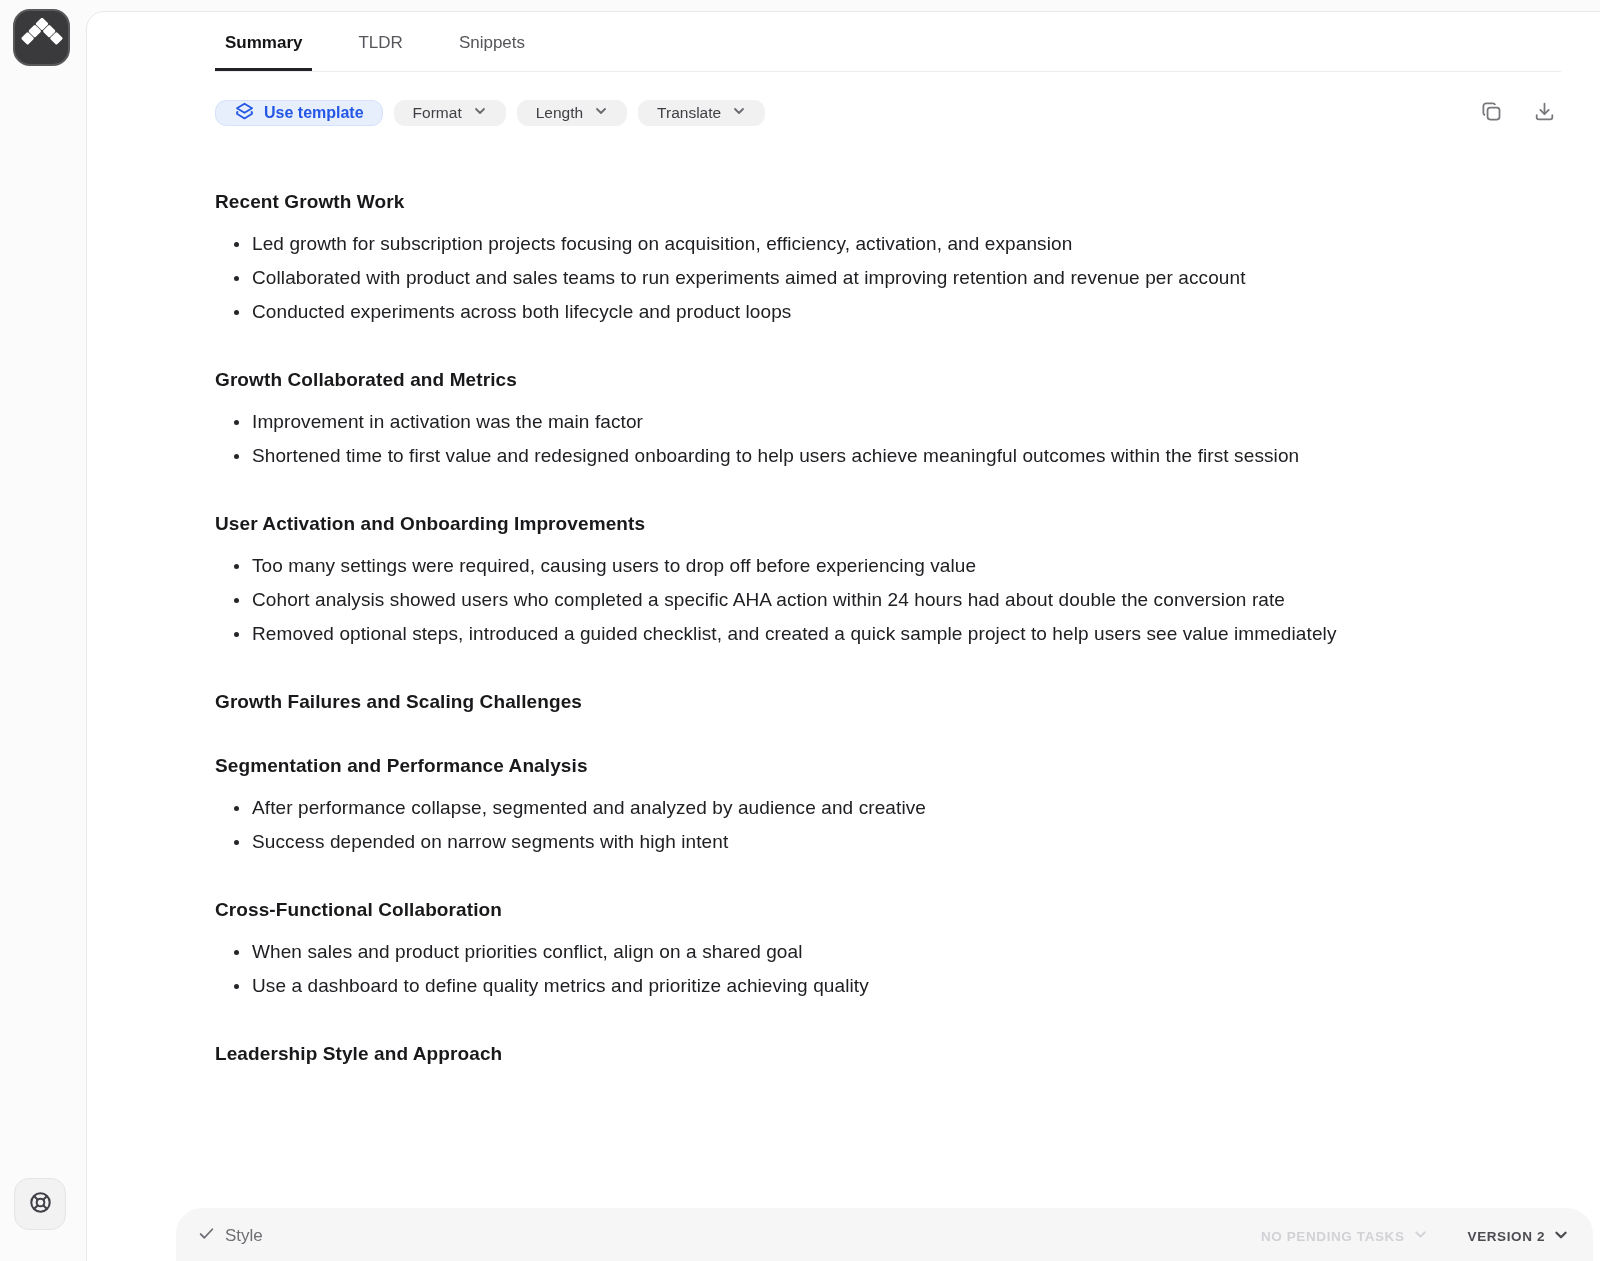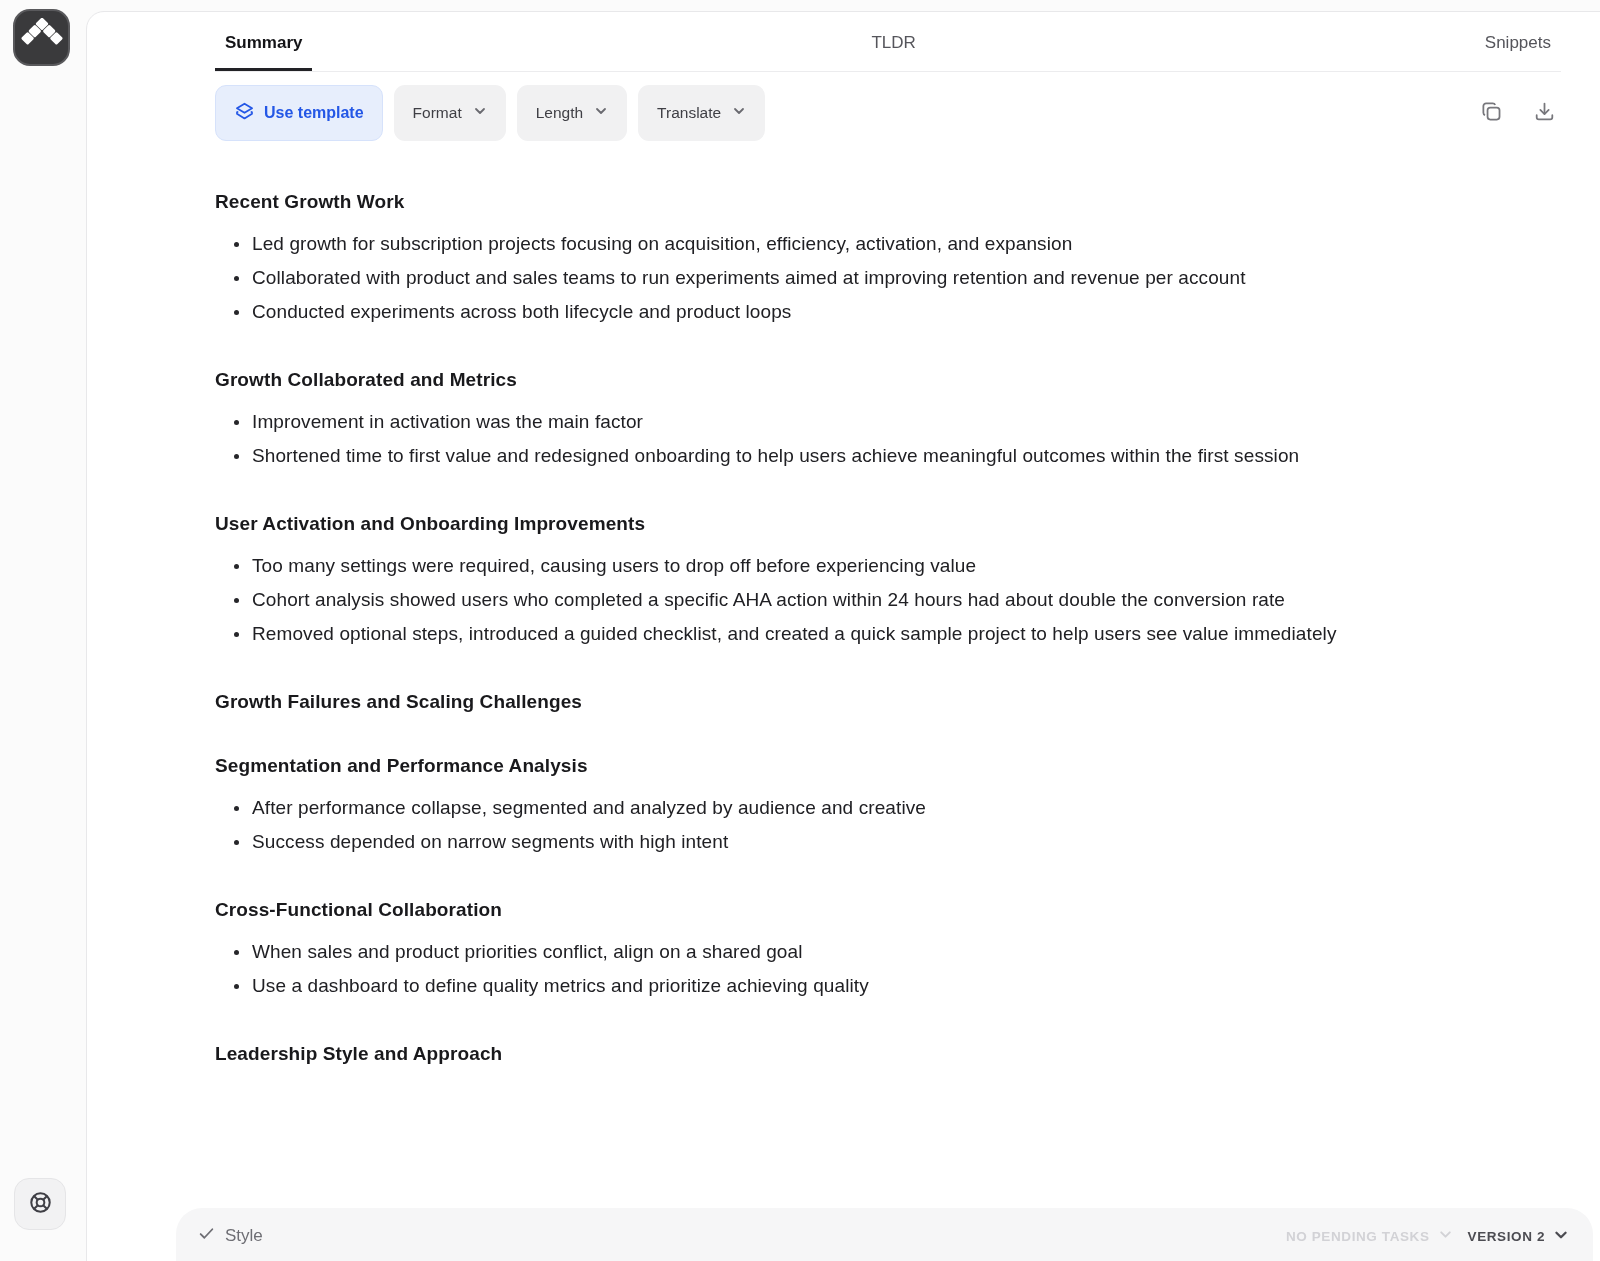--- a/index.html
+++ b/index.html
@@ -25,33 +25,33 @@
   }
 
   
   .card {
     position:absolute; left:86px; top:11px; width:1538px; height:1274px;
     background:#ffffff; border:1px solid #e8e8ea; border-radius:18px;
   }
   .inner { margin-left:128px; width:1346px; }
 
   
-  .tabs { display:flex; justify-content:space-between; gap:36px; padding-top:21px; }
+  .tabs { display:flex; justify-content:flex-start; gap:36px; padding-top:21px; }
   .tab {
     font-size:17px; font-weight:500; color:#55555b; padding:0 10px 15px;
     border-bottom:3px solid transparent; background:none; border-top:none; border-left:none; border-right:none;
     font-family:inherit; cursor:pointer; line-height:20px;
   }
   .tab.active { color:#141417; font-weight:600; border-bottom-color:#222226; }
   .divider { height:1px; background:#ececee; }
 
   
   .toolbar { display:flex; align-items:center; margin-top:20px; height:42px; }
   .chip {
-    display:inline-flex; align-items:center; gap:9px; height:56px; padding:0 18px;
+    display:inline-flex; align-items:center; gap:9px; height:26px; padding:0 18px;
     border-radius:11px; font-family:inherit; font-size:15.5px; cursor:pointer; border:1px solid transparent;
   }
   .chip.primary { background:#e7eefc; border-color:#d6e2fb; color:#2457e6; font-weight:600; font-size:16px; }
   .chip.gray { background:#f1f1f2; color:#3f3f45; font-weight:500; margin-left:11px;border-radius:11px; }
   .chip.gray svg { margin-left:2px; }
   .icon-btn {
     width:34px; height:34px; background:none; border:none; cursor:pointer;
     display:flex; align-items:center; justify-content:center;
   }
   .toolbar .right { margin-left:auto; display:flex; align-items:center; gap:19px; }
@@ -69,21 +69,21 @@
     border-radius:50%; background:#26262a;
   }
 
   
   .status-bar {
     position:absolute; left:176px; top:1208px; width:1417px; height:78px;
     background:#f6f6f7; border-radius:26px; z-index:6;
     display:flex; align-items:center; padding:0 24px 22px 22px;
   }
   .saved { display:inline-flex; align-items:center; gap:10px; color:#6e6e74; font-size:17px; }
-  .status-right { margin-left:auto; display:flex; align-items:center; gap:15px; }
+  .status-right { margin-left:auto; display:flex; align-items:center; gap:40px; }
   .status-pill {
     display:inline-flex; align-items:center; gap:8px; background:none; border:none; cursor:pointer;
     font-family:inherit; font-size:13.5px; font-weight:600; letter-spacing:.6px; text-transform:uppercase;
   }
   .status-pill.muted { color:#d2d2d6; }
   .status-pill.version { color:#4c4c52; }
 </style>
 </head>
 <body>
 

